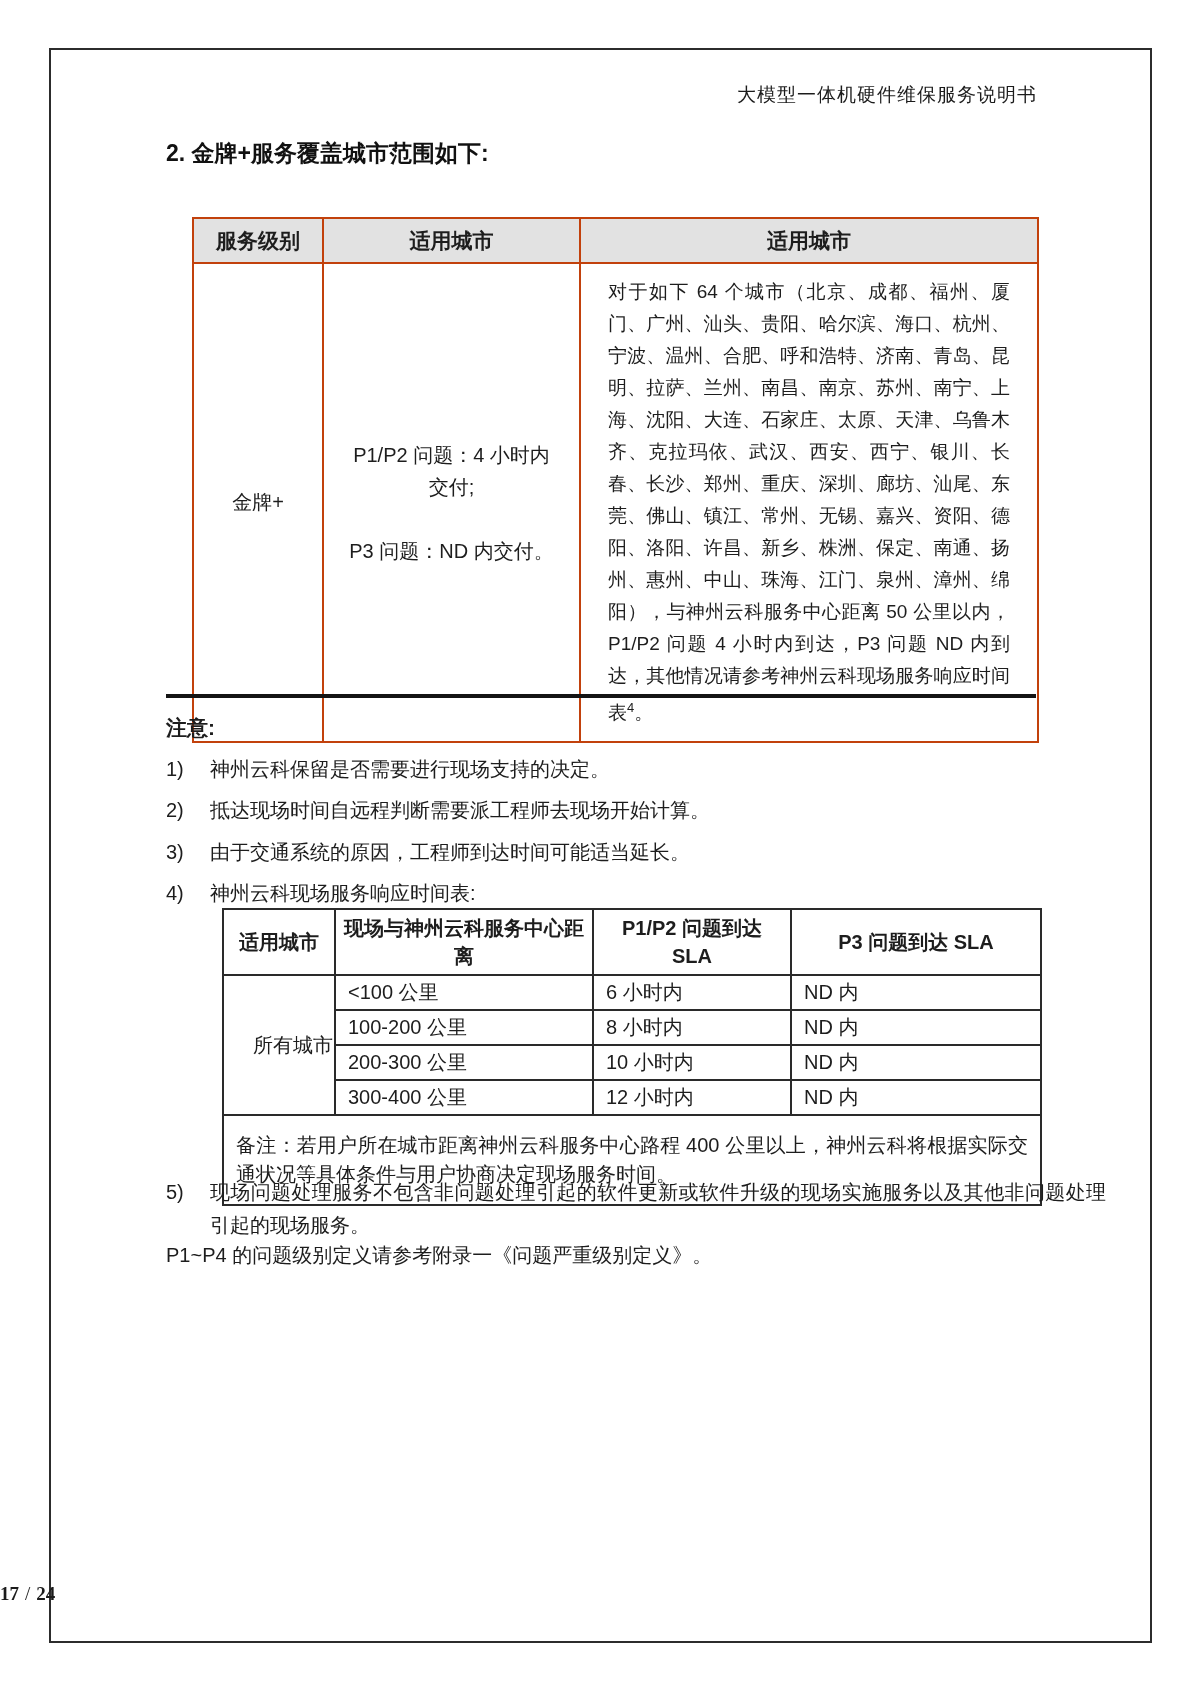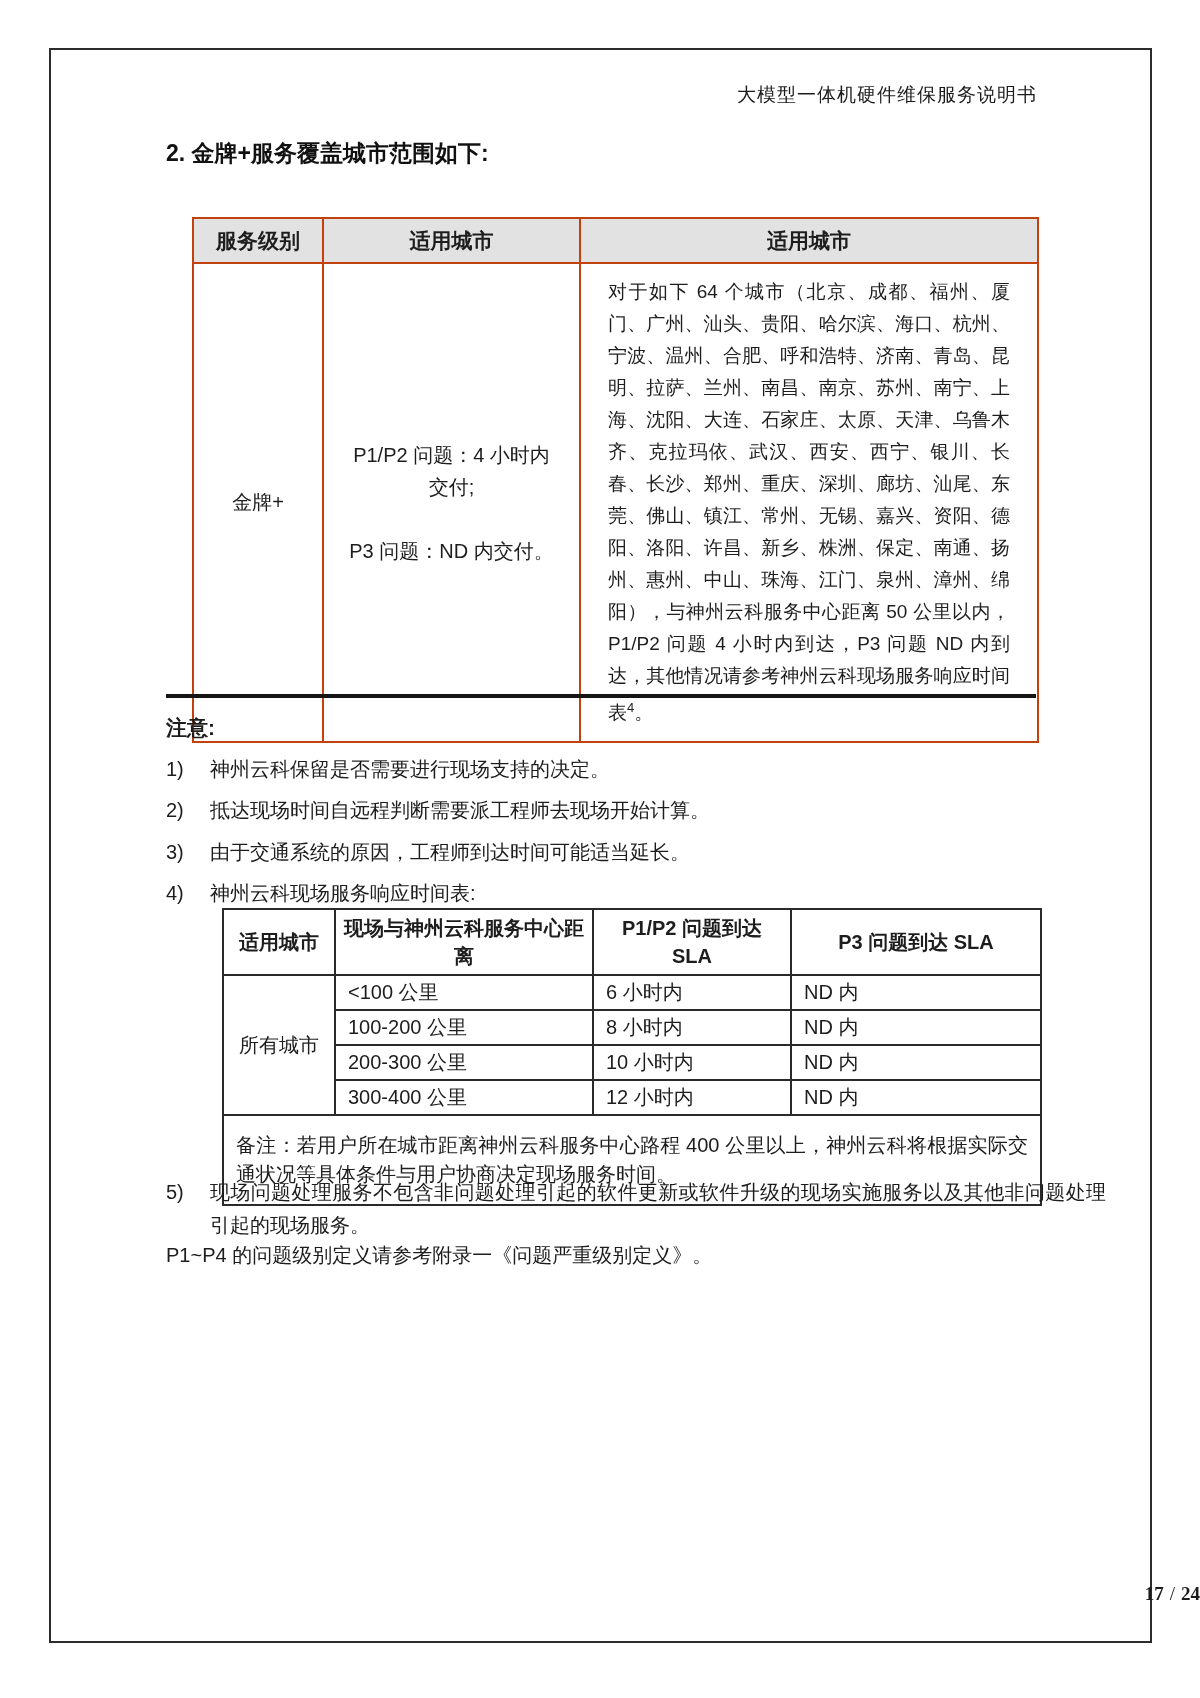--- a/index.html
+++ b/index.html
@@ -51,34 +51,34 @@
   
   .t2{
     position:absolute;left:222px;top:908px;width:818px;table-layout:fixed;
   }
   .t2 th,.t2 td{border:2px solid #2a2a2a;}
   .t2 th{
     background:#ffffff;font-size:20px;font-weight:bold;text-align:center;
     vertical-align:middle;line-height:28px;padding:4px 6px;height:56px;
   }
   .t2 td{font-size:20px;vertical-align:middle;}
-  .t2 .c-scope{text-align:center;}
+  .t2 .c-scope{text-align:right;}
   .t2 .c-data{height:33px;line-height:33px;padding:0 0 0 12px;text-align:left;}
   .t2 .c-remark{
     padding:15px 12px;line-height:29px;text-align:justify;
     text-justify:inter-ideograph;
   }
   
   .item5{position:absolute;left:166px;top:1176px;width:945px;display:flex;font-size:20px;line-height:33px;}
   .item5 .num{width:44px;flex:0 0 44px;}
   .item5 .txt{width:896px;text-align:justify;text-justify:inter-ideograph;}
   .p1p4{position:absolute;left:166px;top:1242px;width:945px;font-size:20px;}
   
   .footer{
-    position:absolute;left:0;top:1583px;width:1200px;text-align:right;
+    position:absolute;left:0;top:1583px;width:1200px;text-align:left;
     font-family:"Liberation Serif","DejaVu Serif",serif;
     font-size:19px;font-weight:bold;color:#1b1b1b;
   }
   .footer .sep{font-weight:normal;padding:0 6px;}
 </style>
 </head>
 <body>
 
 <div class="page-border"></div>
 

